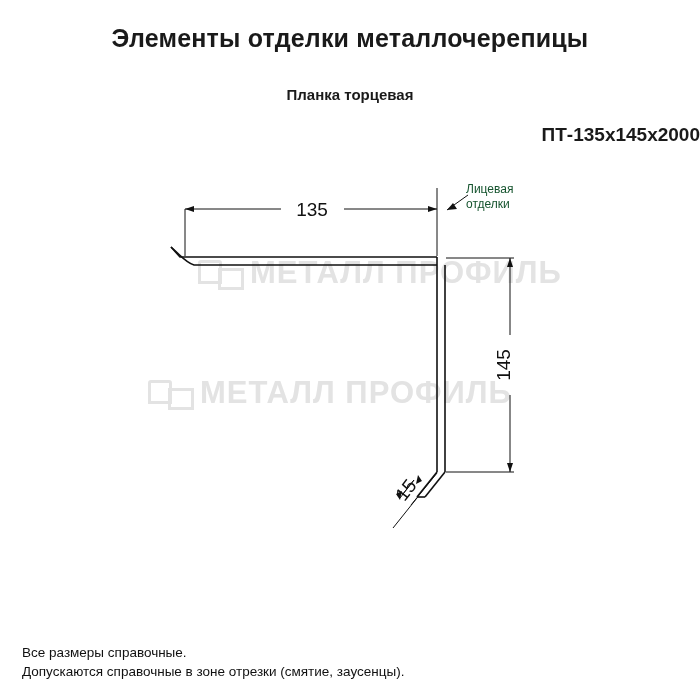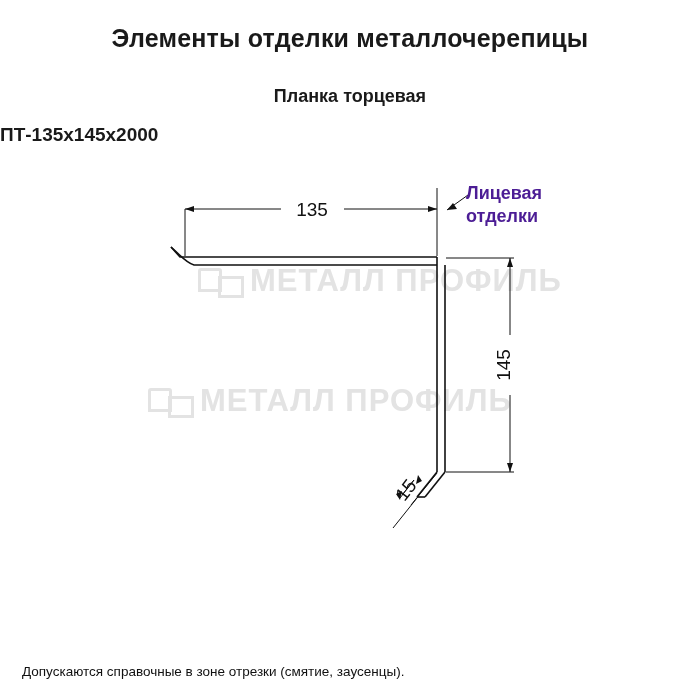--- a/index.html
+++ b/index.html
@@ -30,42 +30,42 @@
     font-size: 25px;
     font-weight: bold;
     letter-spacing: 0.2px;
   }
   .subtitle {
     position: absolute;
     top: 86px;
     left: 0;
     width: 700px;
     text-align: center;
-    font-size: 18px;
+    font-size: 15px;
     font-weight: bold;
   }
   .code {
     position: absolute;
     top: 124px;
     left: 0;
     width: 700px;
-    text-align: left;
+    text-align: right;
     font-size: 19px;
     font-weight: bold;
   }
   .drawing {
     position: absolute;
     top: 150px;
     left: 0;
     width: 700px;
     height: 420px;
   }
   .watermarks {
     position: absolute;
-    top: 158px;
+    top: 150px;
     left: 0;
     width: 700px;
     height: 420px;
     pointer-events: none;
   }
   .wm {
     position: absolute;
     color: #e3e3e3;
     font-weight: bold;
     font-size: 31px;
@@ -93,24 +93,23 @@
     content: "";
     position: absolute;
     left: 20px; top: 10px;
     width: 20px; height: 16px;
     border: 3px solid #e3e3e3;
   }
   .wm1 { top: 105px; left: 198px; }
   .wm2 { top: 225px; left: 148px; }
   .label-note {
     position: absolute;
-    font-size: 18px;
-    color: #4c1d95;
+    font-size: 12px;
+    color: #14532d;
     line-height: 1.25;
-    font-weight: bold;
   }
   .footer {
     position: absolute;
     left: 22px;
     bottom: 18px;
     font-size: 13.5px;
     line-height: 1.45;
     color: #111;
   }
   .dim-text {
@@ -185,16 +184,17 @@
       <path d="M 447 60 l 10 -1 l -4 -6 z" fill="#111" stroke="none"></path>
     </g>
   </svg>
 
   <div class="label-note" style="left:466px; top:182px;">
     <div>Лицевая</div>
     <div>отделки</div>
   </div>
 
   <div class="footer">
+    <div>Все размеры справочные.</div>
     <div>Допускаются справочные в зоне отрезки (смятие, заусенцы).</div>
   </div>
 
 </div>
 
 </body></html>

